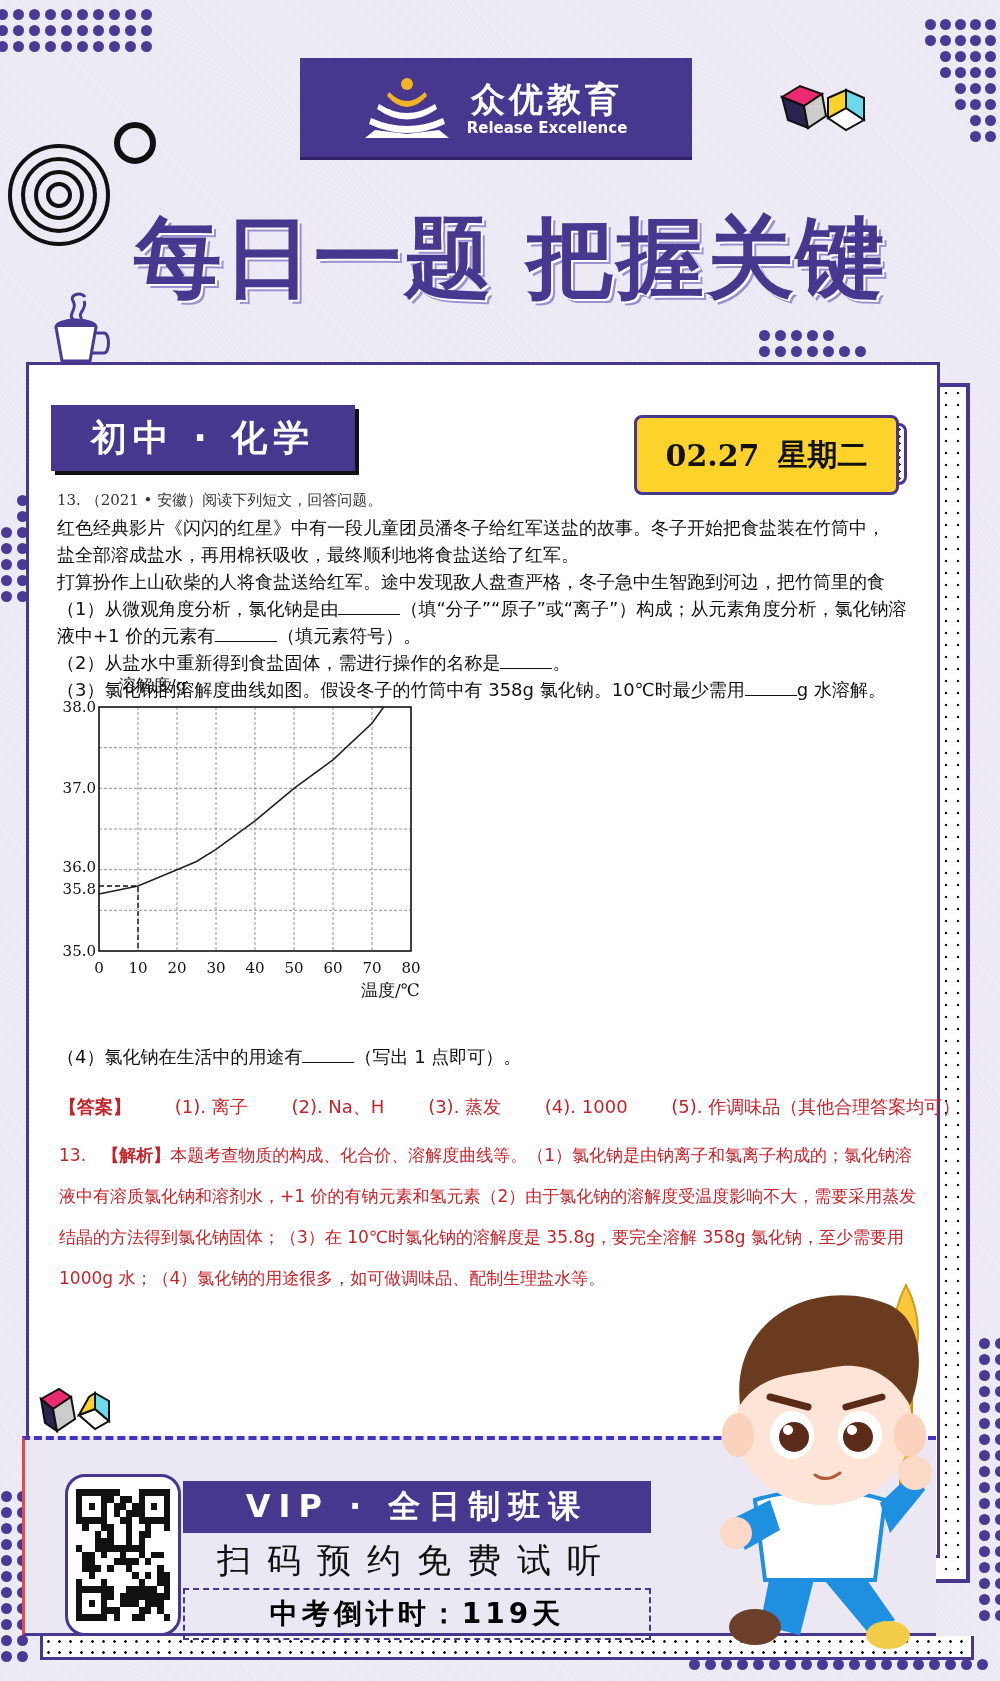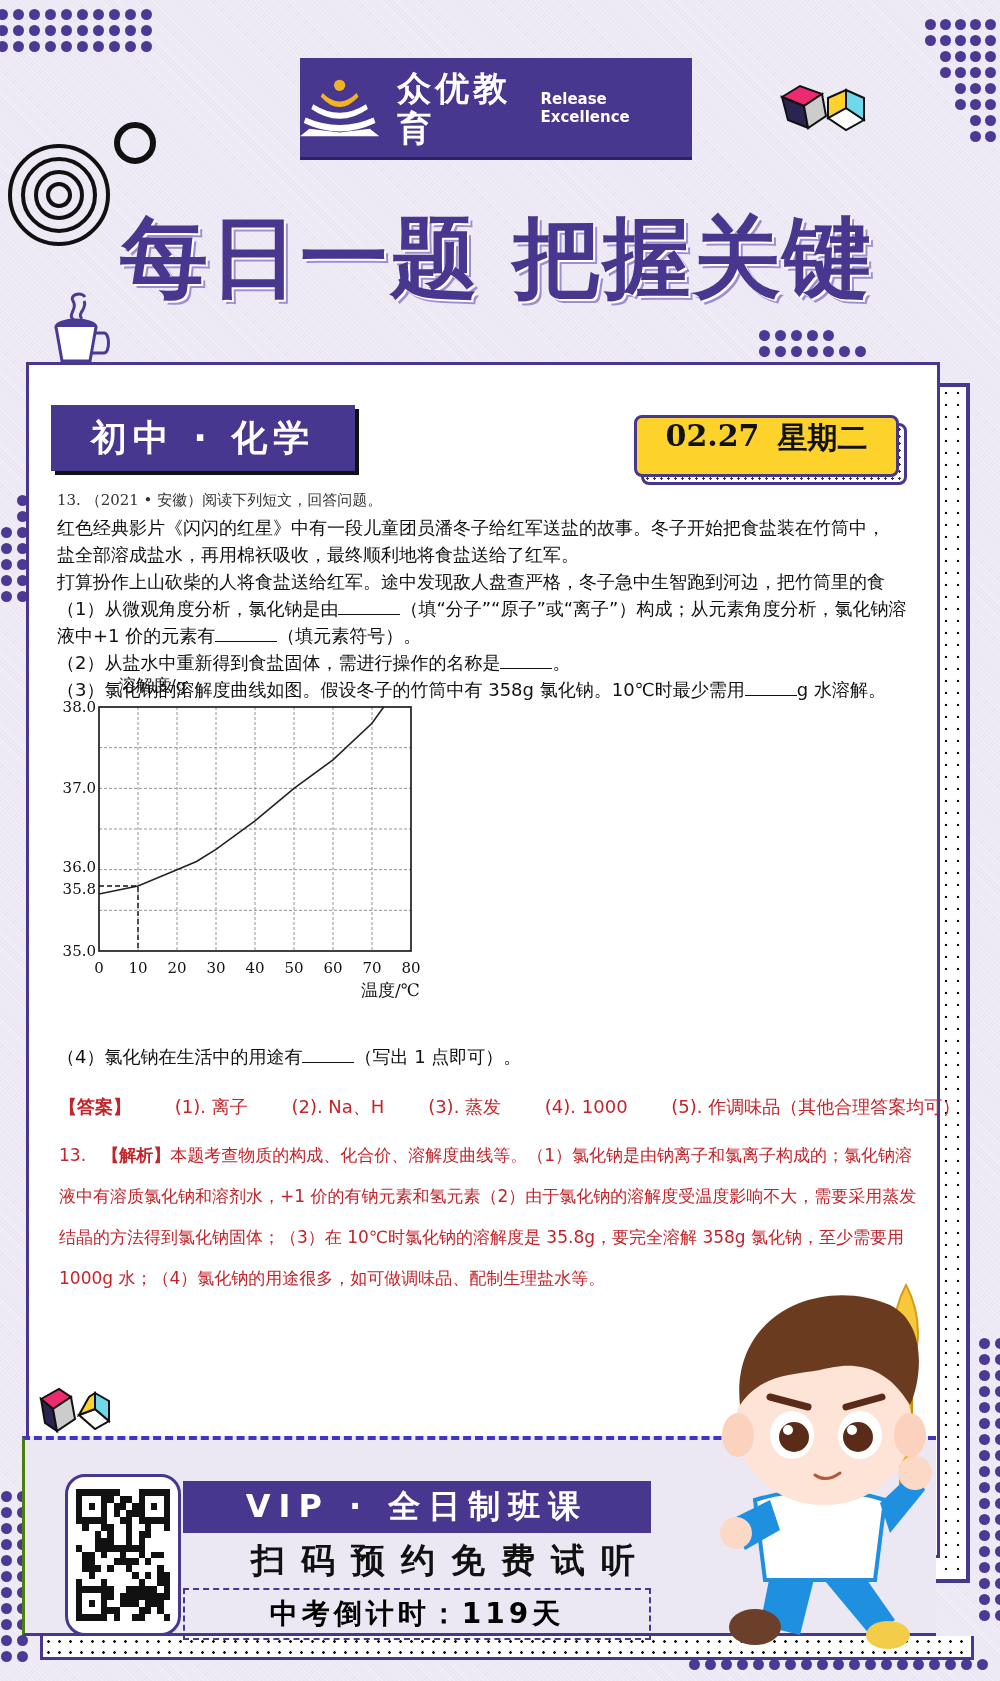--- a/index.html
+++ b/index.html
@@ -15,27 +15,27 @@
   .dot { width: 11px; height: 11px; border-radius: 50%; background: #4a3a96; margin: 2.5px; }
   .dot.hide { background: transparent; }
 
   
   .logo-box {
     position: absolute; left: 300px; top: 58px; width: 392px; height: 102px;
     background: #47378f; border-bottom: 3px solid #2d2266;
     display: flex; align-items: center; justify-content: center; gap: 18px;
   }
   .logo-mark { width: 84px; height: 64px; position: relative; }
-  .logo-text { display: flex; flex-direction: row; align-items: center; color: #fff; }
+  .logo-text { display: flex; flex-direction: column; align-items: center; color: #fff; }
   .logo-cn { font-size: 34px; font-weight: bold; letter-spacing: 4px; line-height: 40px; }
   .logo-en { font-size: 15px; font-weight: bold; line-height: 18px; }
 
   
   .headline {
-    position: absolute; left: 120px; top: 208px; width: 780px; 
+    position: absolute; left: 120px; top: 208px; width: 780px; text-align: center;
     font-size: 88px; font-weight: 900; color: #47378f; letter-spacing: 2px; line-height: 100px;
     text-shadow: 2px 2px 0 #fff, 4px 4px 0 #9b8fd0;
     font-family: "DejaVu Sans", sans-serif;
   }
 
   
   .card-shadow {
     position: absolute; left: 60px; top: 383px; width: 910px; height: 1200px;
     background: #fff; border: 4px solid #47378f;
     background-image: radial-gradient(#111 1.3px, transparent 1.6px);
@@ -50,23 +50,23 @@
     background: #47378f; color: #fff; font-size: 36px; font-weight: bold;
     display: flex; align-items: center; justify-content: center; letter-spacing: 6px;
     box-shadow: 4px 4px 0 #111;
   }
   .date-tag-back {
     position: absolute; left: 612px; top: 58px; width: 266px; height: 62px;
     border: 3px solid #47378f; border-radius: 8px; background: #fff;
     background-image: radial-gradient(#333 1px, transparent 1.4px); background-size: 7px 7px;
   }
   .date-tag {
-    position: absolute; left: 605px; top: 50px; width: 265px; height: 62px;
+    position: absolute; left: 605px; top: 50px; width: 265px; height: 80px;
     background: #fcd22b; border: 3px solid #47378f; border-radius: 8px;
-    display: flex; justify-content: center; gap: 18px;
+    display: flex; align-items: center; justify-content: center; gap: 18px;
     font-family: "DejaVu Serif", "Liberation Serif", serif; font-size: 30px; font-weight: bold; color: #111;
   }
 
   .q { position: absolute; left: 28px; width: 870px; font-size: 18px; line-height: 27px; color: #111; font-family: "DejaVu Sans", sans-serif; }
   .q .meta { color: #333; font-size: 15px; font-family: "DejaVu Serif", serif; }
   .q-line { white-space: nowrap; }
   .blank { display: inline-block; border-bottom: 1.5px solid #111; width: 62px; height: 18px; vertical-align: baseline; }
   .blank.s { width: 52px; }
 
   
@@ -74,43 +74,43 @@
   .chart svg text { font-family: "DejaVu Serif", "Liberation Serif", serif; }
 
   .answer { position: absolute; left: 30px; top: 730px; font-size: 18px; color: #c3242a; white-space: nowrap; font-family: "DejaVu Sans", sans-serif; }
   .answer span { margin-right: 38px; margin-top: 25px; }
   .analysis { position: absolute; left: 30px; top: 770px; width: 870px; font-size: 17px; line-height: 41px; color: #c3242a; font-family: "DejaVu Sans", sans-serif; }
   .analysis .hdr { font-weight: bold; }
 
   
   .footer {
     position: absolute; left: 22px; top: 1436px; width: 914px; height: 200px;
-    background: #ebe8f4; border-top: 4px dashed #3f35c0; border-left: 3px solid #4d7c0f;
+    background: #ebe8f4; border-top: 4px dashed #3f35c0; border-left: 3px solid #ef4444;
     border-bottom: 3px solid #47378f;
   }
   .footer-dots {
     position: absolute; left: 40px; top: 1636px; width: 934px; height: 24px;
     background: #fff; border: 3px solid #47378f; border-top: none;
     background-image: radial-gradient(#111 1.2px, transparent 1.5px); background-size: 11px 11px;
   }
   .qr-box {
     position: absolute; left: 40px; top: 34px; width: 116px; height: 162px;
     border: 3px solid #47378f; border-radius: 20px; background: #fff; padding: 12px 8px;
   }
   .qr { width: 100%; height: 100%; display: grid; grid-template-columns: repeat(15, 1fr); grid-template-rows: repeat(19,1fr); }
   .qr i { background: #111; }
   .qr i.w { background: transparent; }
   .vip-banner {
     position: absolute; left: 158px; top: 41px; width: 468px; height: 52px;
     background: #47378f; color: #fff; font-size: 32px; font-weight: bold; letter-spacing: 8px;
     display: flex; align-items: center; justify-content: center;
   }
   .scan-text {
-    position: absolute; left: 158px; top: 98px; width: 468px; text-align: right;
-    font-size: 34px; font-weight: bold; color: #111; letter-spacing: 16px;
+    position: absolute; left: 158px; top: 98px; width: 468px; text-align: center;
+    font-size: 34px; font-weight: normal; color: #111; letter-spacing: 16px;
   }
   .countdown {
     position: absolute; left: 158px; top: 148px; width: 468px; height: 52px;
     border: 2px dashed #47378f; display: flex; align-items: center; justify-content: center;
     font-size: 28px; font-weight: bold; color: #000000; letter-spacing: 4px;
   }
 
   
   .mascot { position: absolute; left: 700px; top: 1275px; width: 260px; height: 390px; }
 </style>

